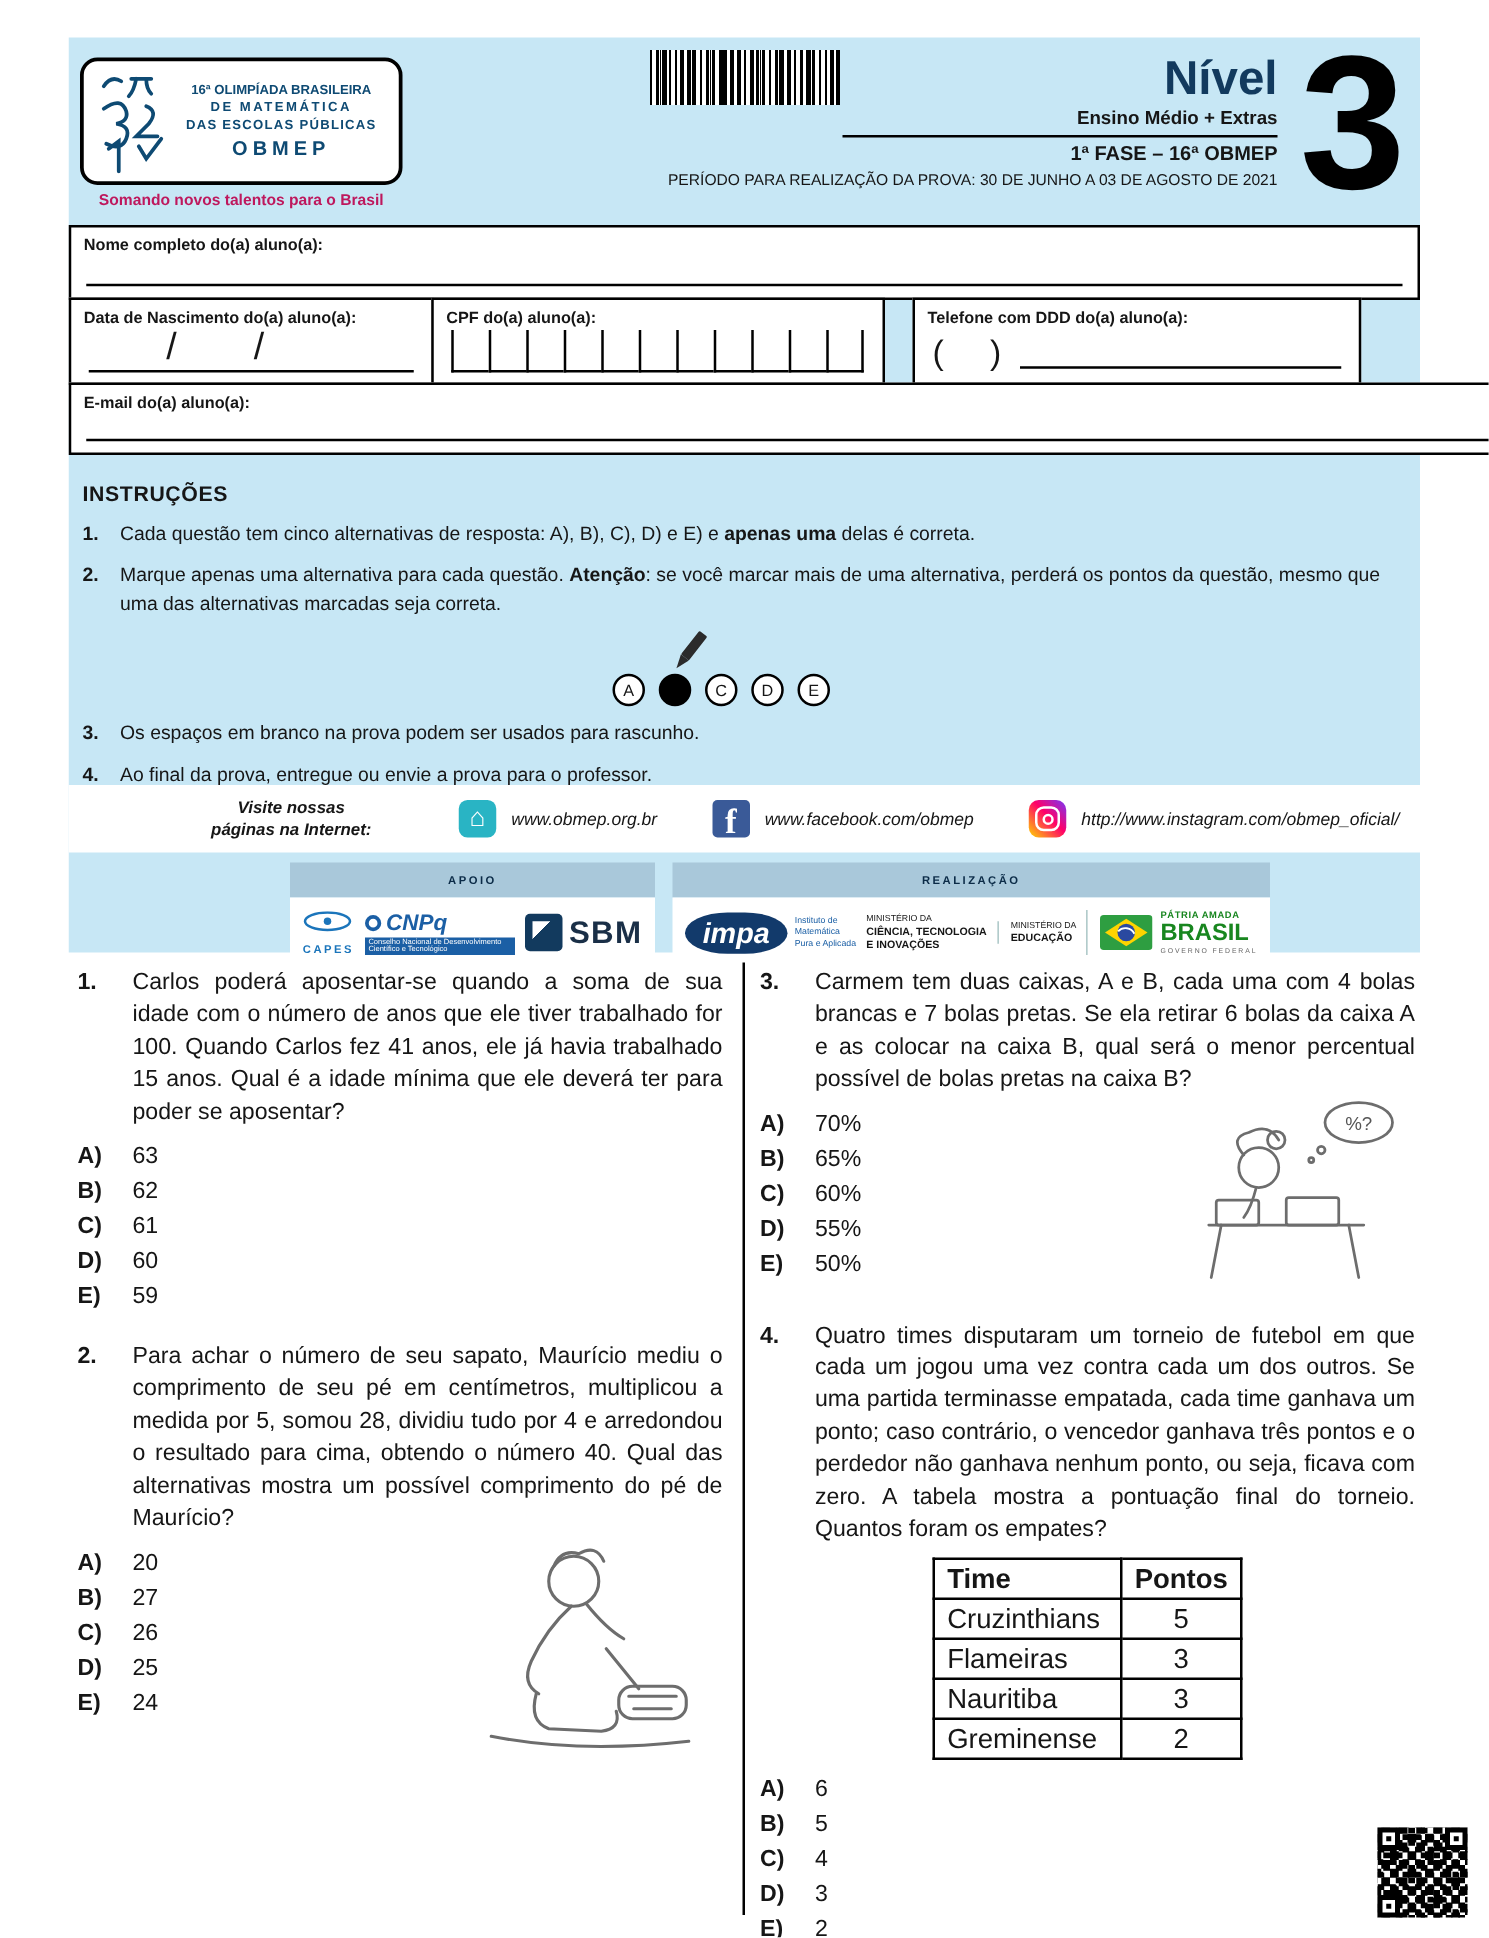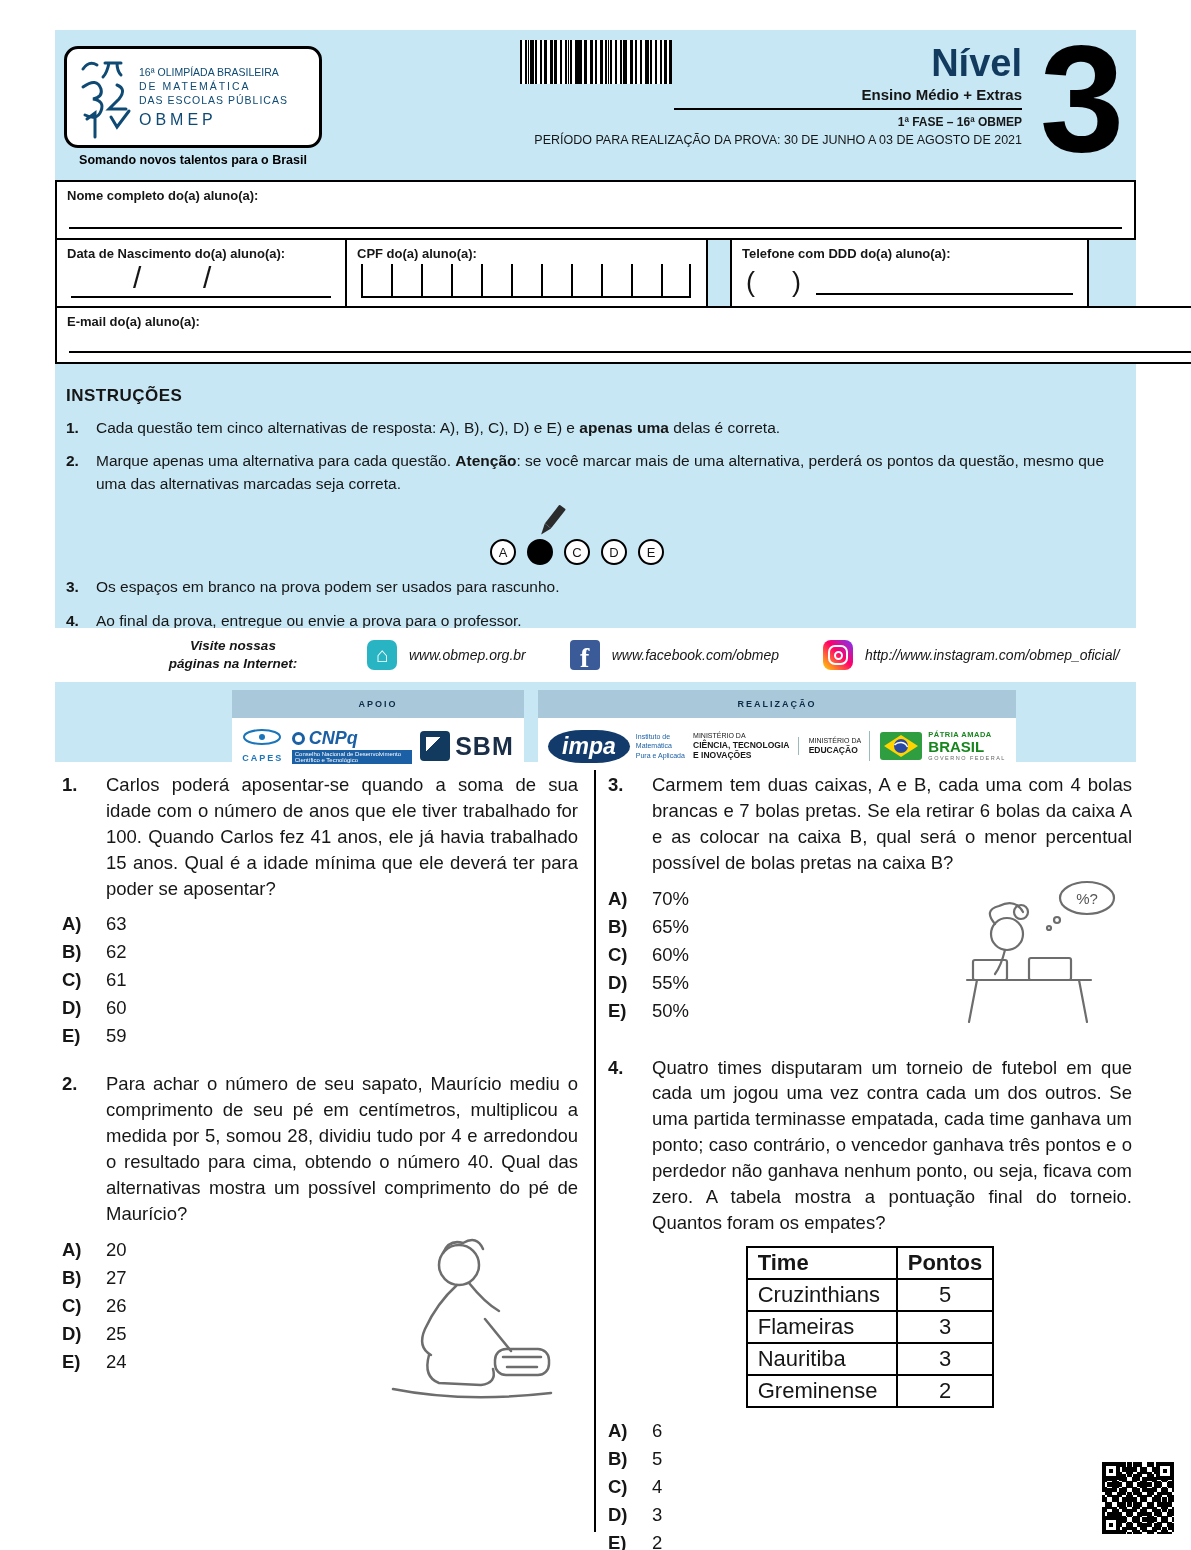--- a/index.html
+++ b/index.html
@@ -6,39 +6,39 @@
   html,body { background:#fff; }
   .page { position:relative; width:1191px; height:1550px; background:#fff; overflow:hidden;
           font-family:"Liberation Sans", sans-serif; color:#161616; margin:0 auto; }
 
   
   .header-bg { position:absolute; left:55px; top:30px; width:1081px; height:732px; background:#c7e7f5; }
 
   .logo-box { position:absolute; left:64px; top:46px; width:258px; height:102px; background:#fff;
               border:3px solid #000; border-radius:14px; display:flex; align-items:center; padding:4px 8px; gap:4px; }
   .logo-glyph { flex:none; }
-  .logo-text { flex:1; color:#0e4a73; font-weight:normal; }
+  .logo-text { flex:1; text-align:center; color:#0e4a73; font-weight:bold; }
   .logo-l1 { font-size:10.5px; line-height:1.35; }
   .logo-l2 { font-size:10.5px; letter-spacing:2px; line-height:1.35; }
   .logo-l3 { font-size:10.5px; letter-spacing:1px; line-height:1.35; }
   .logo-acro { font-size:16px; letter-spacing:4px; margin-top:4px; }
   .slogan { position:absolute; left:64px; top:153px; width:258px; text-align:center;
-            font-size:12.5px; font-weight:bold; color:#000000; }
+            font-size:12.5px; font-weight:bold; color:#be185d; }
 
   .barcode { position:absolute; left:520px; top:40px; width:152px; height:44px; background:
       repeating-linear-gradient(90deg,#000 0 2px,transparent 2px 5px),
       repeating-linear-gradient(90deg,#000 0 1px,transparent 1px 8px),
       repeating-linear-gradient(90deg,transparent 0 11px,#000 11px 14px,transparent 14px 23px),
       #fff; }
 
   .level-block { position:absolute; left:430px; top:44px; width:592px; text-align:right; }
   .nivel { font-size:38px; font-weight:bold; color:#123a5e; line-height:1; }
   .ensino { font-size:15px; font-weight:bold; margin-top:4px; }
   .level-rule { border:none; border-top:2px solid #000; width:348px; margin:5px 0 5px auto; }
-  .fase { font-size:12px; font-weight:bold; }
+  .fase { font-size:16px; font-weight:bold; }
   .periodo { font-size:12.5px; margin-top:4px; }
   .big-level { position:absolute; left:1024px; top:26px; width:116px; text-align:center;
                font-size:152px; font-weight:bold; line-height:0.95; color:#000; }
 
   
   .fbox { position:absolute; background:#fff; border:2.5px solid #000; }
   .flabel { font-size:13px; font-weight:bold; padding:6px 10px 0; }
   .name-box  { left:55px; top:180px; width:1081px; height:60px; }
   .birth-box { left:55px; top:238px; width:292px; height:70px; }
   .cpf-box   { left:345px; top:238px; width:363px; height:70px; }
@@ -110,21 +110,21 @@
   .impa-pill { background:#123a6b; color:#fff; font-style:italic; font-weight:bold; font-size:23px;
                padding:3px 14px; border-radius:50% / 60%; }
   .impa-sub { font-size:7px; color:#1b5fa5; line-height:1.35; }
   .ministry { font-size:7px; line-height:1.2; }
   .min-top { font-size:7px; }
   .min-main { font-size:8.5px; font-weight:bold; }
   .div-left { border-left:1px solid #9bb; padding-left:10px; }
   .logo-brasil { display:flex; align-items:center; gap:6px; }
   .brasil-text { line-height:1.1; }
   .patria-top { font-size:7.5px; font-weight:bold; color:#18861f; letter-spacing:0.5px; }
-  .patria-main { font-size:15px; font-weight:bold; color:#18861f; }
+  .patria-main { font-size:19px; font-weight:bold; color:#18861f; }
   .governo { font-size:5.5px; color:#666; letter-spacing:1.5px; }
 
   
   .v-divider { position:absolute; left:594px; top:770px; width:2px; height:762px; background:#000; }
   .q-col { position:absolute; top:772px; }
   .q-col-left { left:62px; width:516px; }
   .q-col-right { left:608px; width:524px; }
   .question + .question { margin-top:24px; }
   .q-row { display:flex; }
   .q-num { font-weight:bold; font-size:18.5px; width:44px; flex:none; line-height:1.4; }

